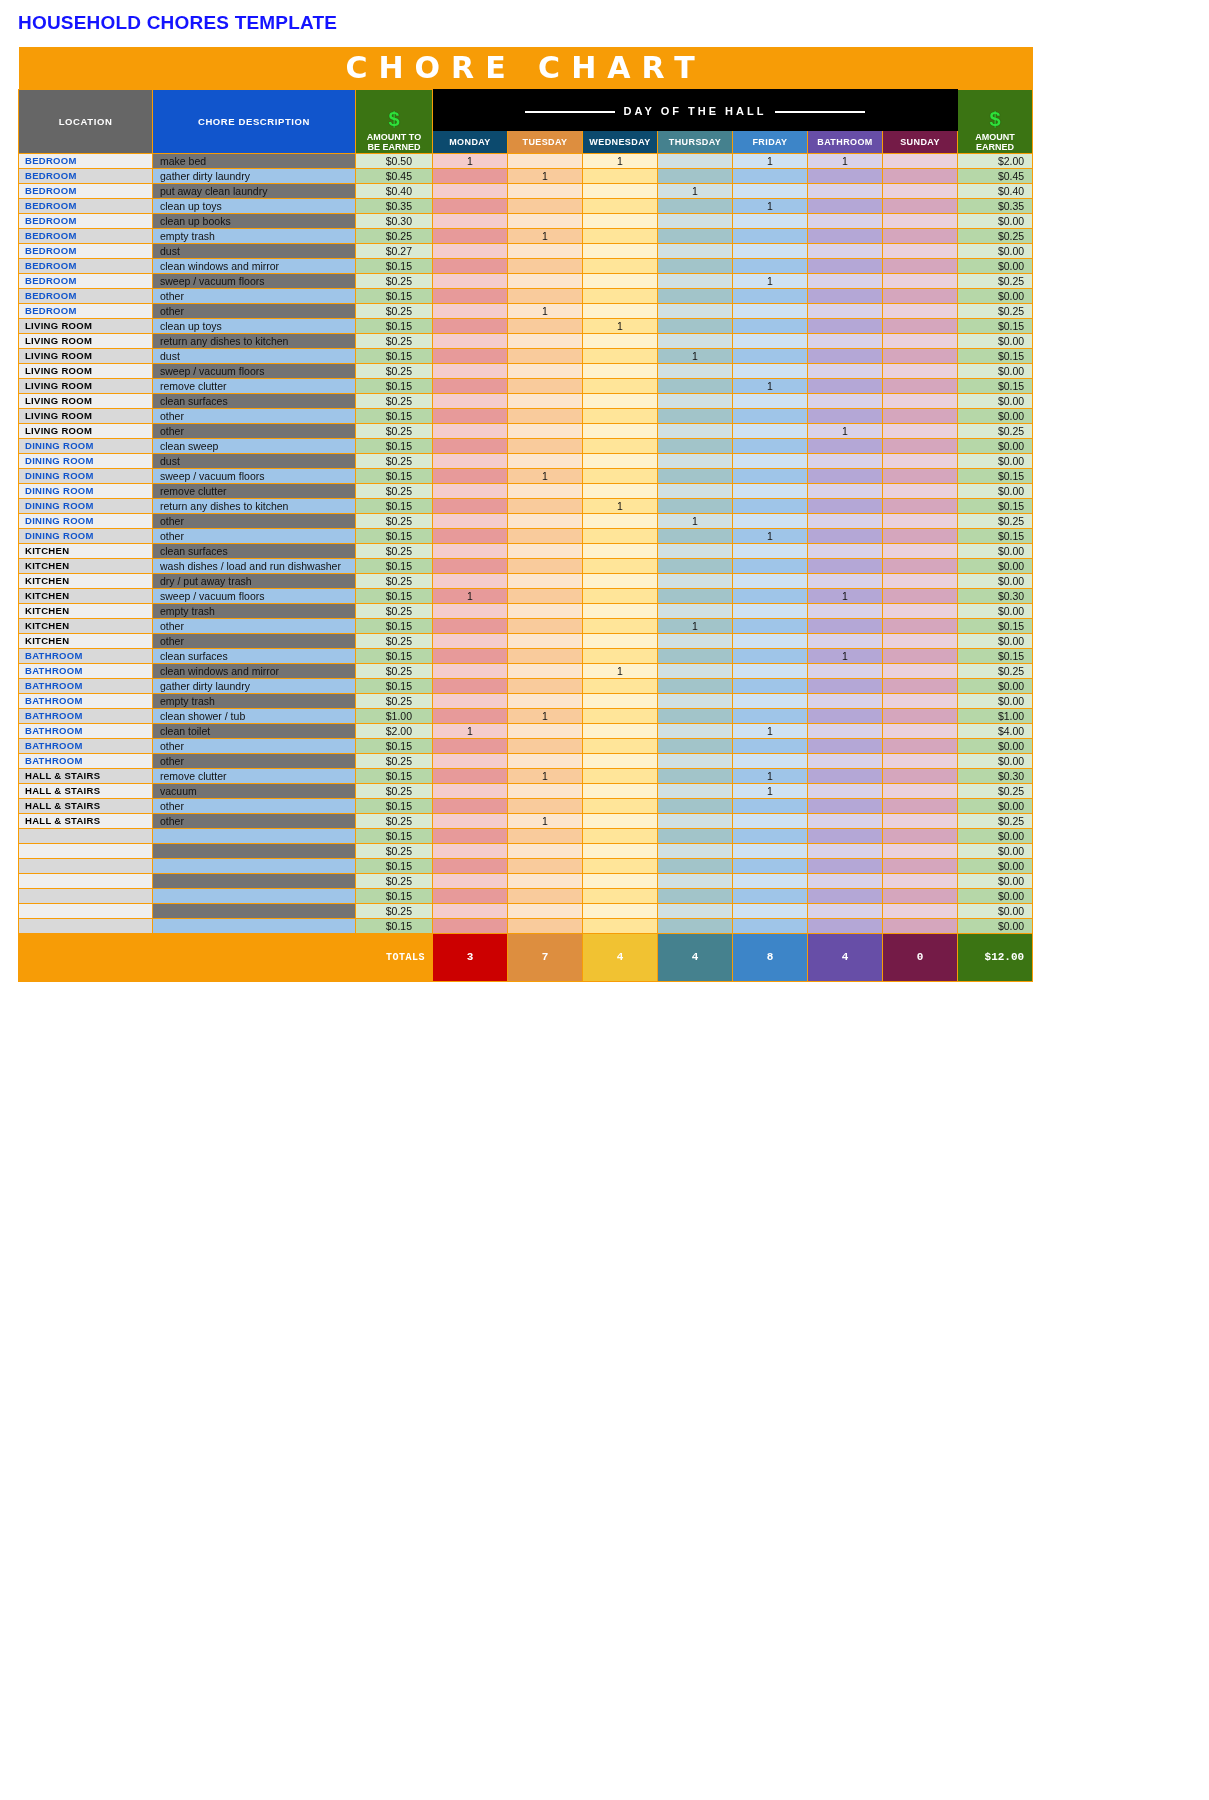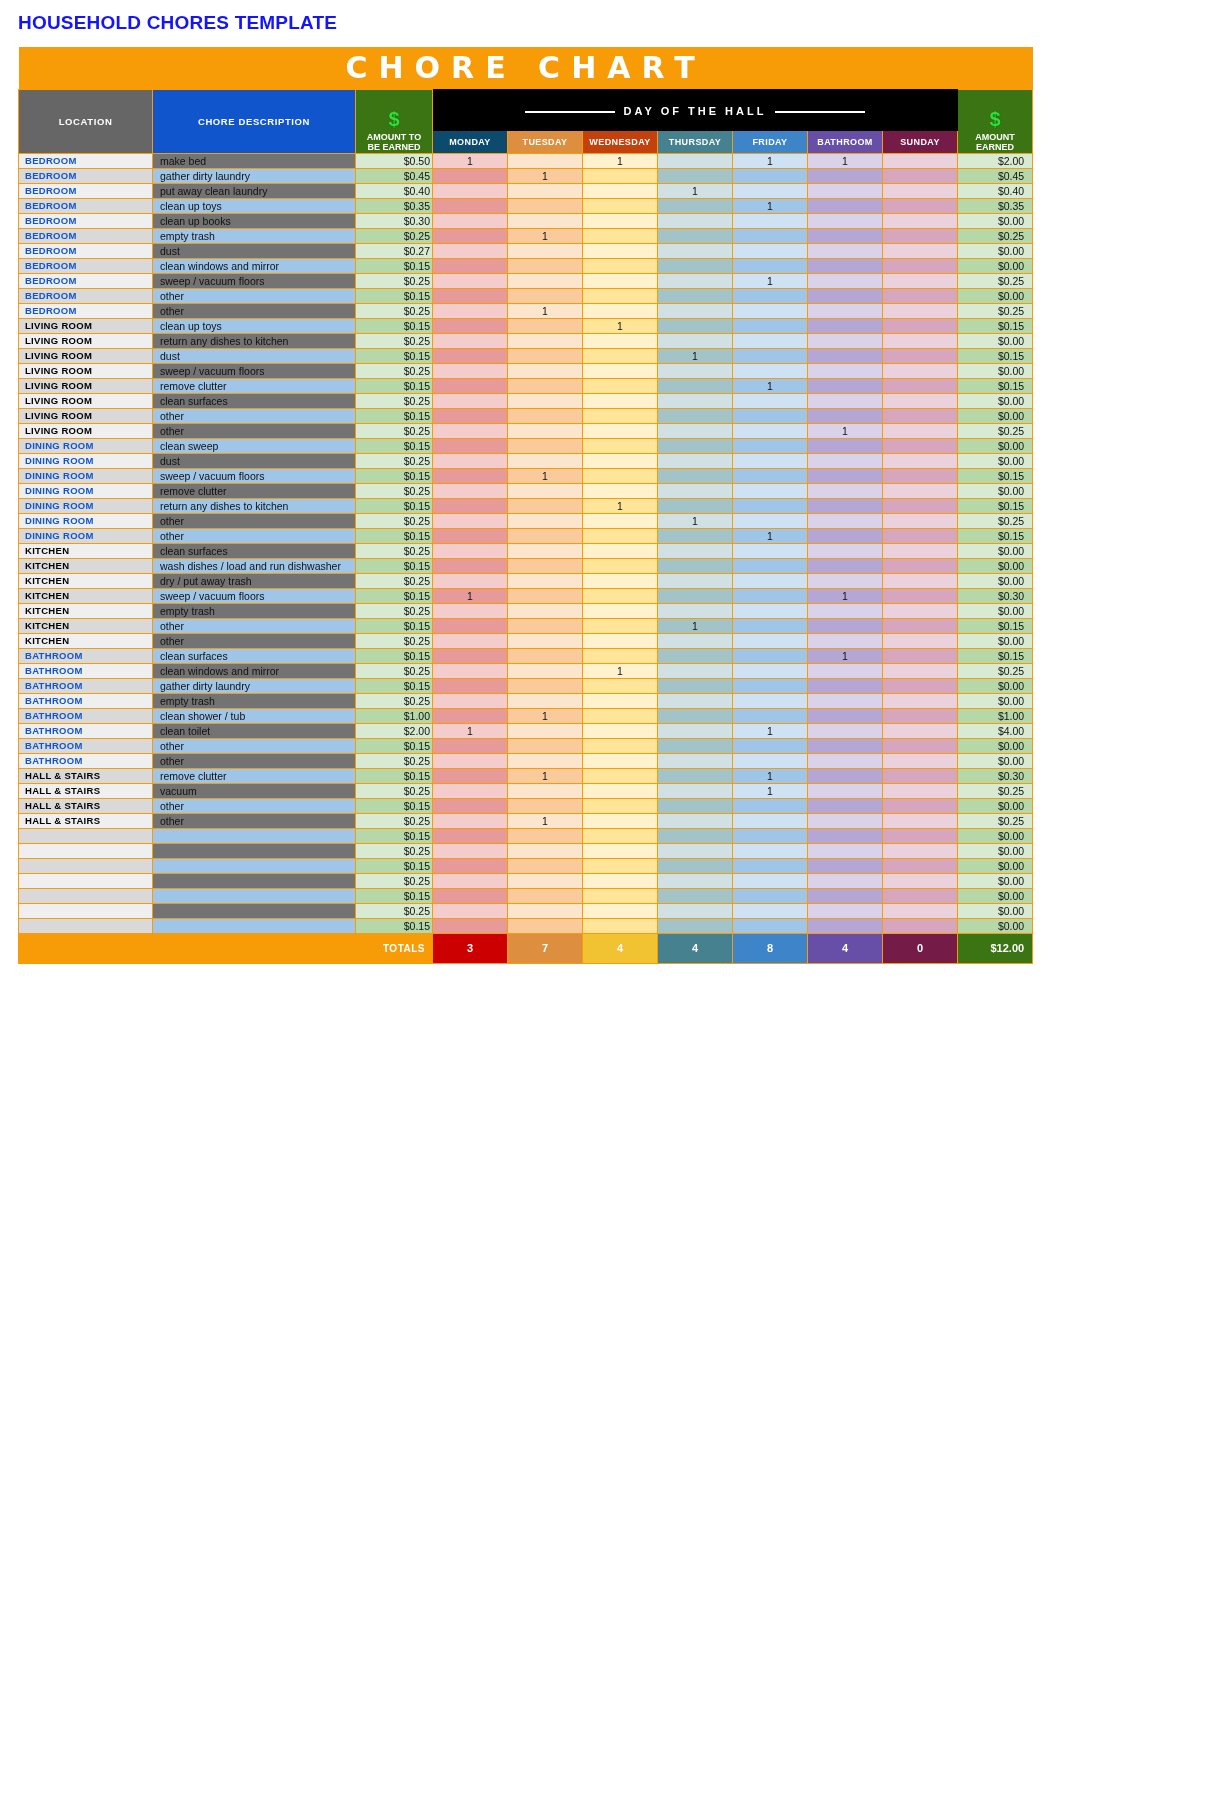--- a/index.html
+++ b/index.html
@@ -96,21 +96,21 @@
     vertical-align:middle;
   }
   td.desc {
     font-size:10.5px; color:#111111;
     padding-left:7px;
     border:1px solid #f79c06;
     vertical-align:middle;
   }
   td.amt {
     font-size:10.5px; color:#111111;
-    text-align:right; padding-right:2px;
+    text-align:right; padding-right:20px;
     border:1px solid #f79c06;
     vertical-align:middle;
   }
   td.day {
     font-size:10.5px; color:#111111;
     text-align:center;
     border:1px solid #f79c06;
     vertical-align:middle;
   }
   td.earned {
@@ -132,21 +132,21 @@
 
   tr.odd  td.d0 { background:#f4cccc; }  tr.even td.d0 { background:#e79a9a; }
   tr.odd  td.d1 { background:#fce5cd; }  tr.even td.d1 { background:#f9cb9c; }
   tr.odd  td.d2 { background:#fff2cc; }  tr.even td.d2 { background:#ffe599; }
   tr.odd  td.d3 { background:#d0e0e3; }  tr.even td.d3 { background:#a2c4c9; }
   tr.odd  td.d4 { background:#cfe2f3; }  tr.even td.d4 { background:#9fc5e8; }
   tr.odd  td.d5 { background:#d9d2e9; }  tr.even td.d5 { background:#b4a7d6; }
   tr.odd  td.d6 { background:#ead1dc; }  tr.even td.d6 { background:#d5a6bd; }
 
   
-  tr.totals { height:30px; }
+  tr.totals { height:48px;font-family:Liberation Mono, monospace; }
   td.tot-label {
     background:#f79c06; color:#ffffff;
     font-size:10px; font-weight:bold; letter-spacing:.5px;
     text-align:right; padding-right:7px;
     border:1px solid #f79c06;
     vertical-align:middle;
   }
   td.tot-day {
     color:#ffffff; font-size:11px; font-weight:bold;
     text-align:center; vertical-align:middle;
@@ -203,21 +203,21 @@
         <td class="hd-money" rowspan="2">
           <span class="dollar">$</span>
           <span>AMOUNT</span><br>
           <span>EARNED</span>
         </td>
       </tr>
 
       <tr id="day-header-row">
           <td class="hd-day" style="background: #0c4a6e;">MONDAY</td>
           <td class="hd-day" style="background: rgb(221, 142, 63);">TUESDAY</td>
-          <td class="hd-day" style="background: #c2410c; margin-left: 24px;">WEDNESDAY</td>
+          <td class="hd-day" style="background: #0c4a6e; margin-left: 24px;">WEDNESDAY</td>
           <td class="hd-day" style="background: rgb(69, 129, 142);">THURSDAY</td>
           <td class="hd-day" style="background: rgb(61, 133, 200);">FRIDAY</td>
           <td class="hd-day" style="background: rgb(103, 78, 167);">BATHROOM</td>
           <td class="hd-day" style="background: rgb(116, 27, 71);">SUNDAY</td>
         </tr>
     </thead>
 
     <tbody id="chore-rows">
         <tr class="odd">
           <td class="loc" style="color: rgb(17, 85, 204);">BEDROOM</td>

